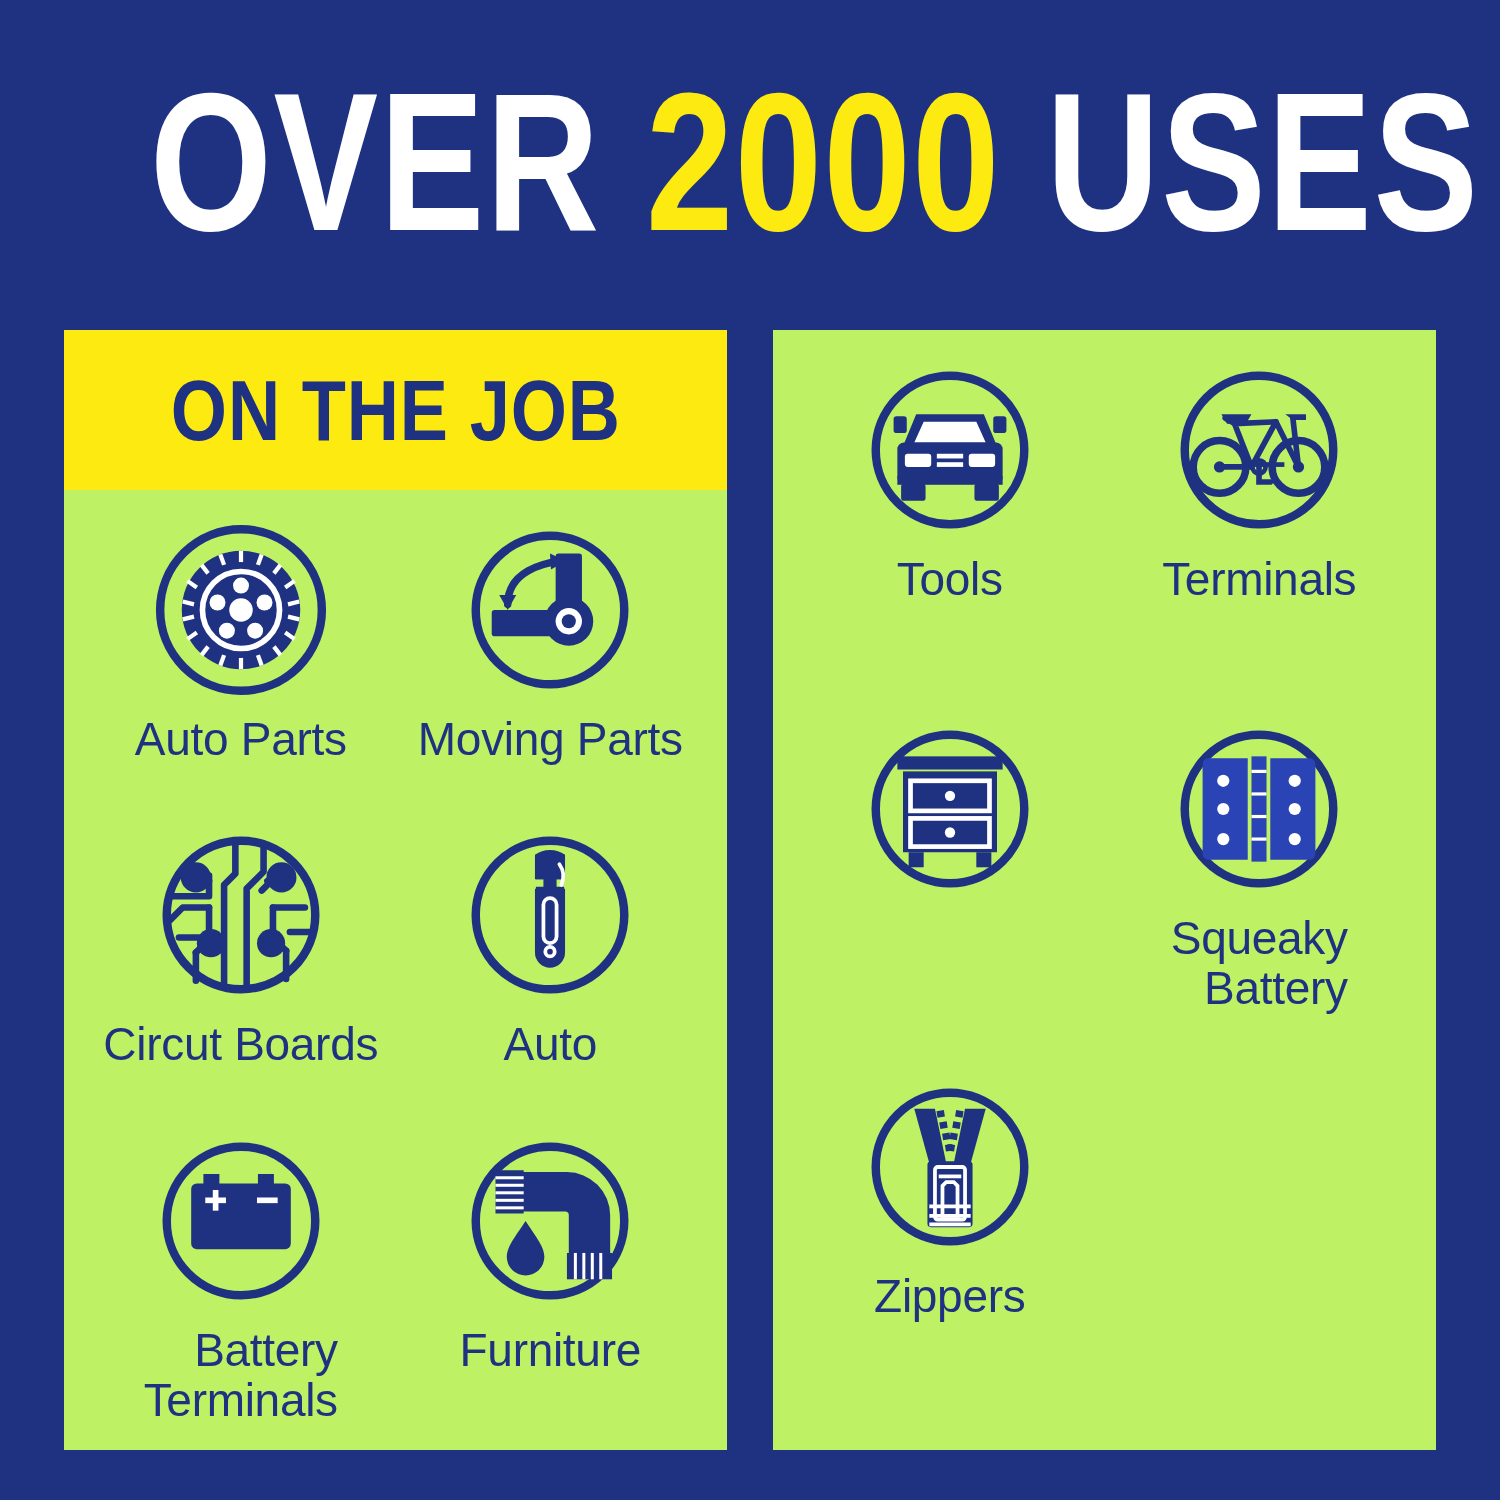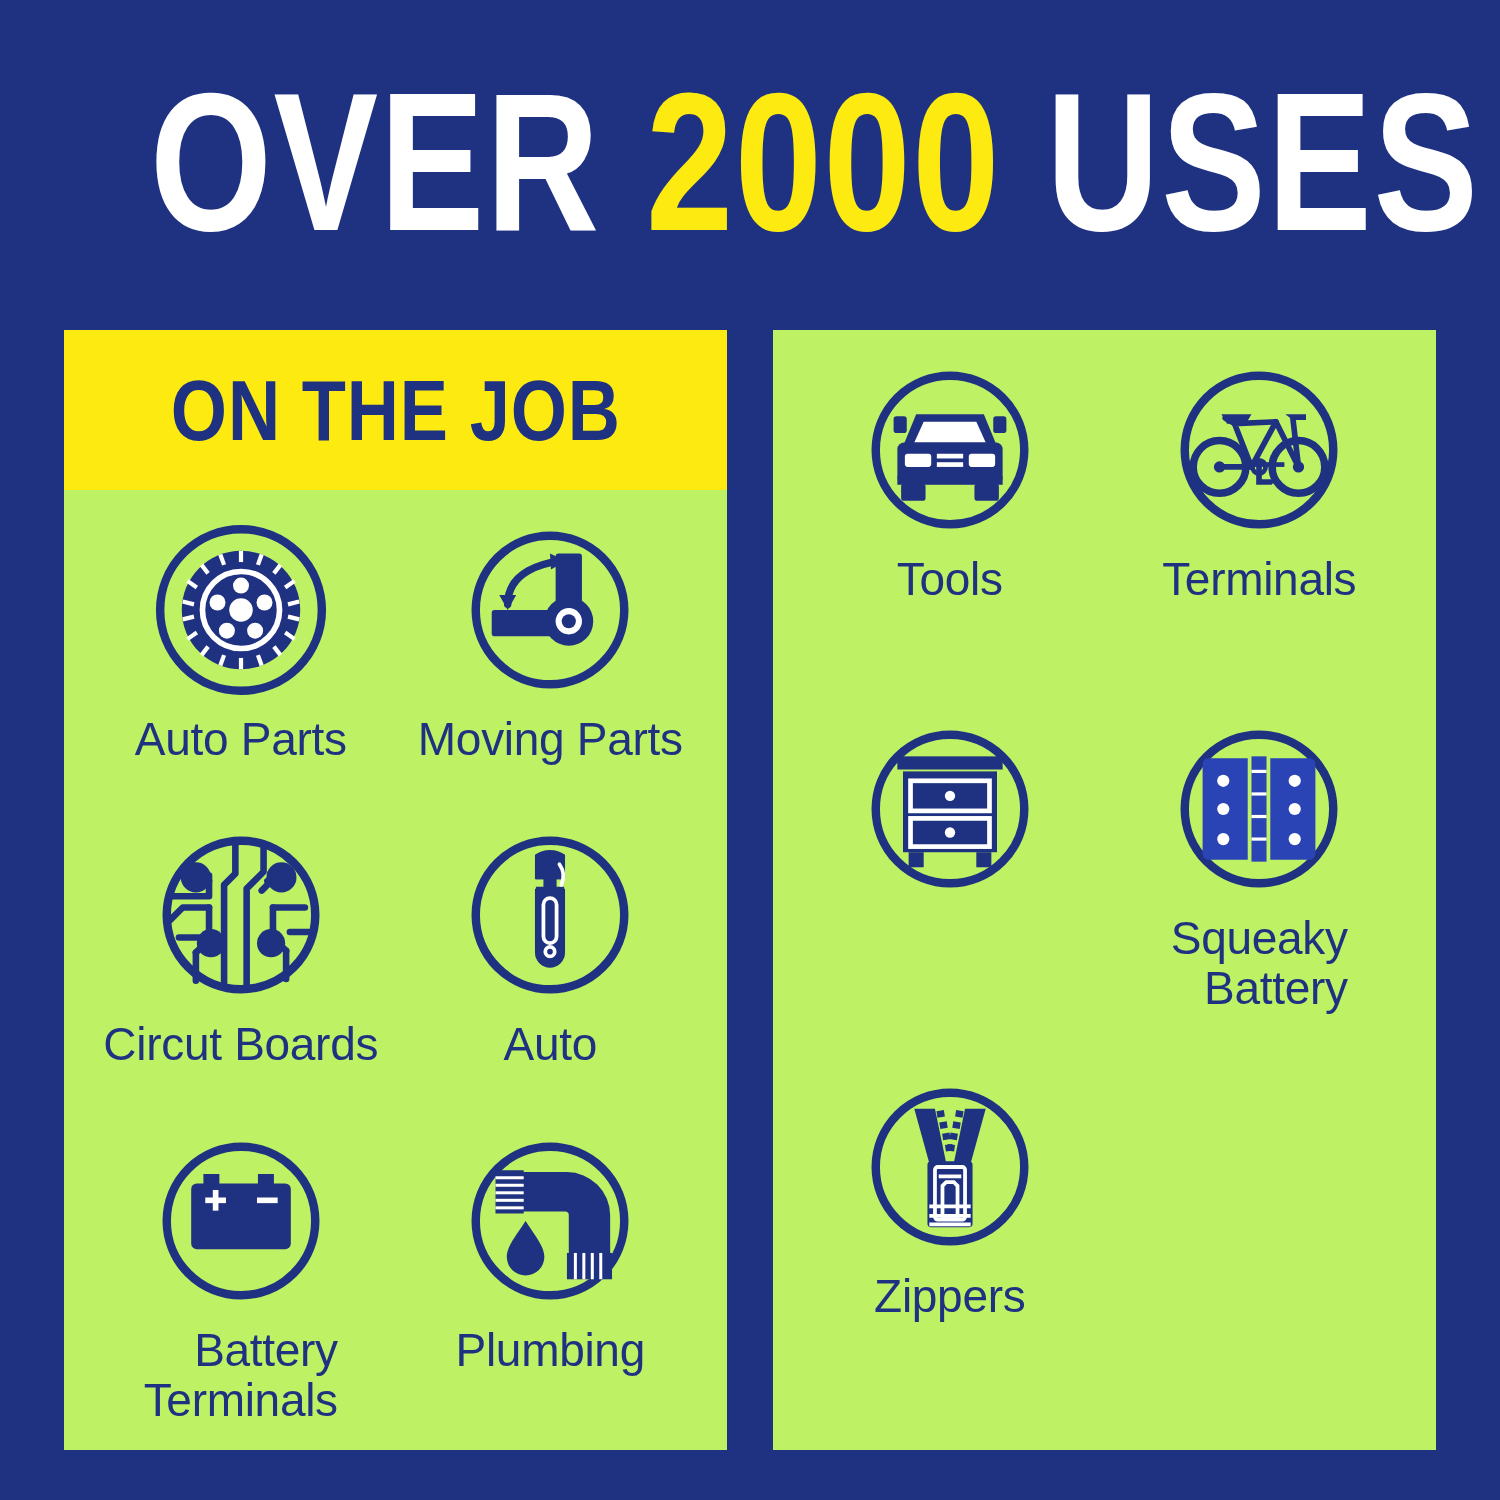--- a/index.html
+++ b/index.html
@@ -241,21 +241,21 @@
           </g>
           <rect x="118" y="134" width="48" height="28" fill="#1f3282"></rect>
           <g stroke="#ffffff" stroke-width="3.2">
             <path d="M127 134 L127 162"></path>
               <path d="M136 134 L136 162"></path>
             <path d="M145 134 L145 162"></path>
               <path d="M154 134 L154 162"></path>
           </g>
           <path d="M74 100 C62 118, 54 128, 54 138 a20 20 0 0 0 40 0 c0 -10 -8 -20 -20 -38 Z" fill="#1f3282"></path>
         </svg>
-        <div class="tile-label">Plumbing</div>
+        <div class="tile-label">Furniture</div>
       </div>
 
     </div>
   </section>
 
   <section class="panel">
     <div class="panel-body">
 
       <div class="tile">
         <svg class="tile-icon" viewBox="0 0 200 200">

